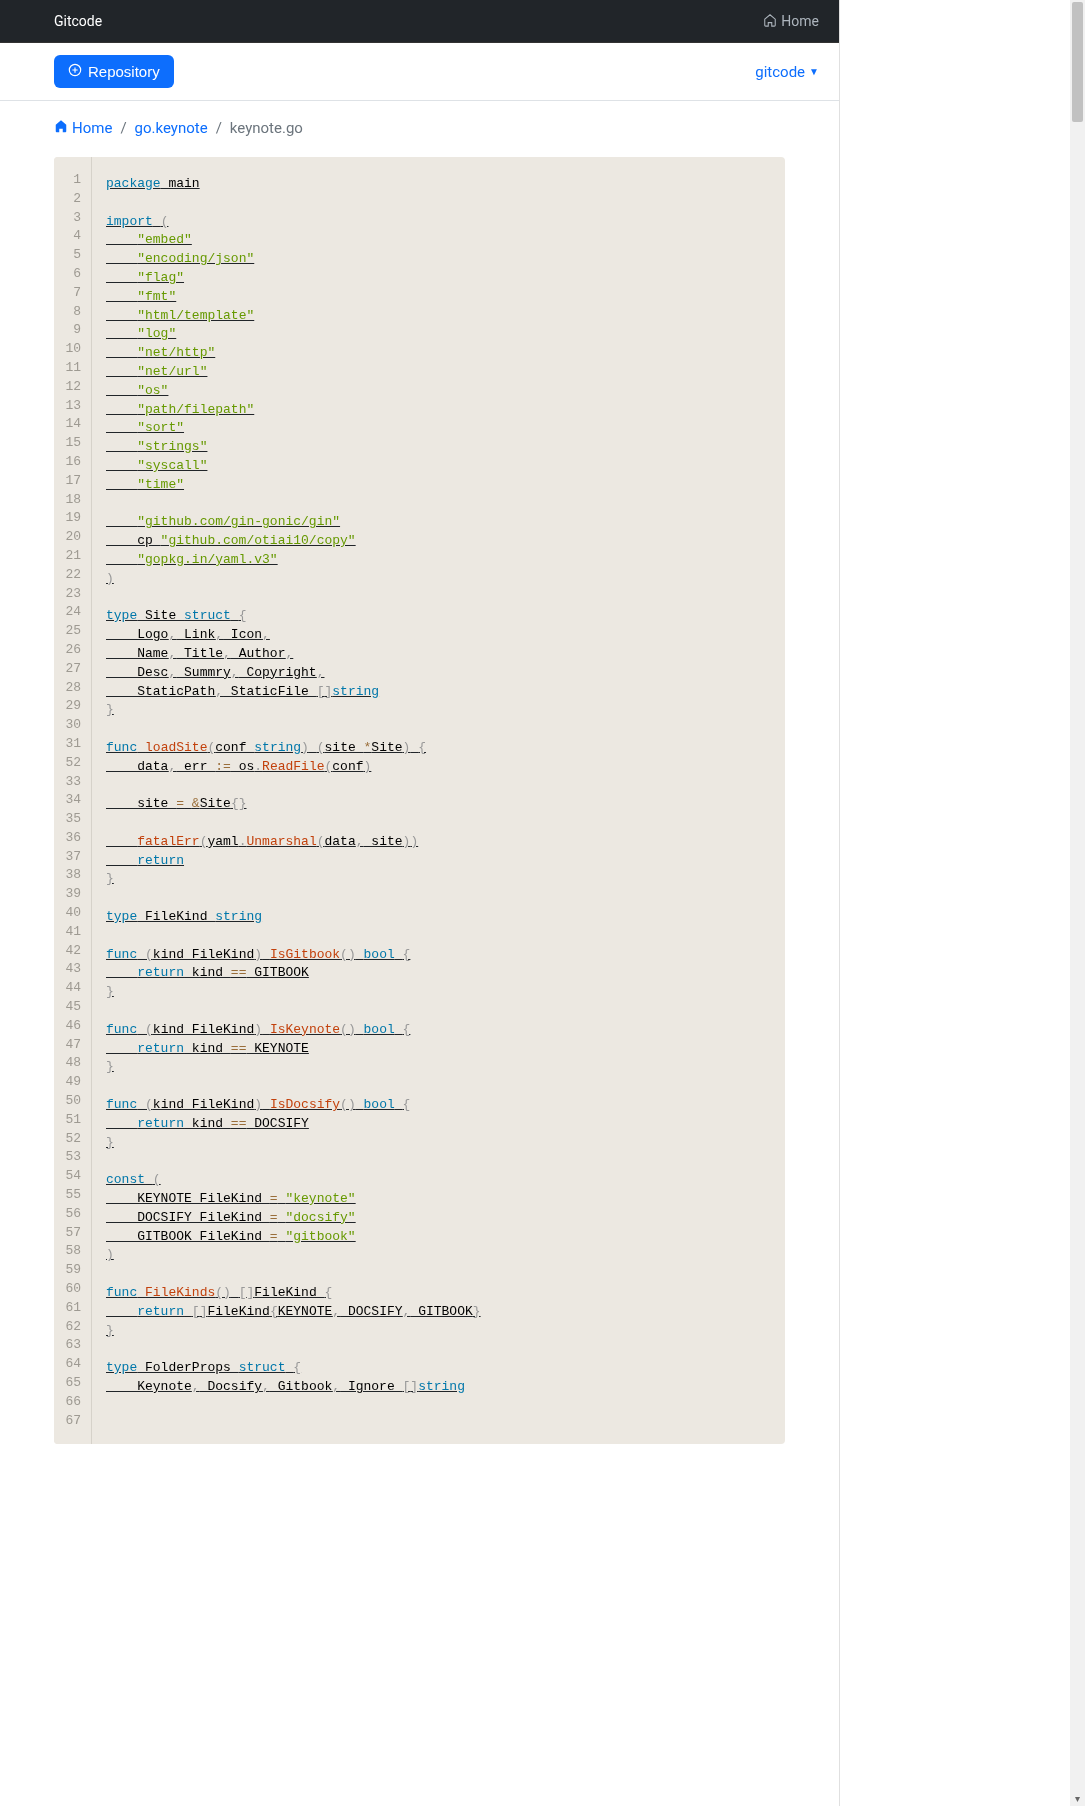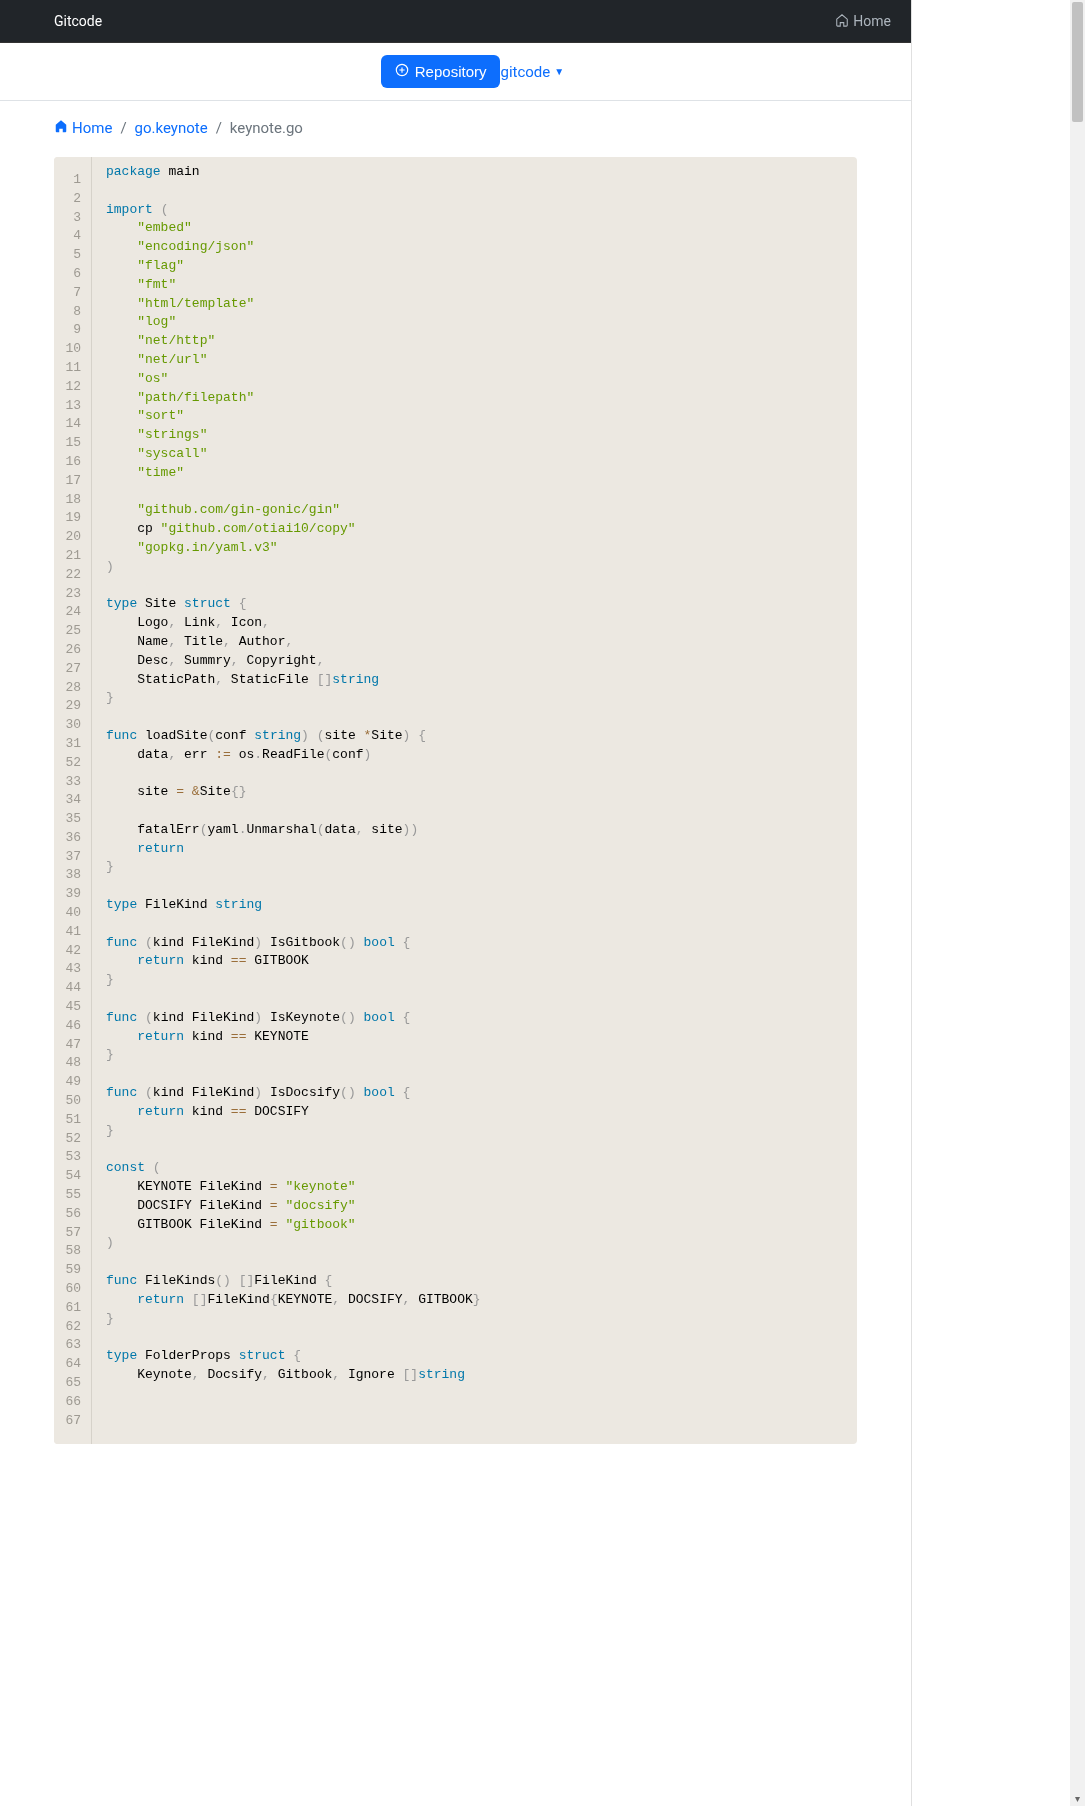--- a/index.html
+++ b/index.html
@@ -1,40 +1,40 @@
 <!DOCTYPE html>
 <html><head>
 <meta charset="utf-8">
 <style>
 * { margin: 0; padding: 0; box-sizing: border-box; }
 body { font-family: -apple-system, BlinkMacSystemFont, "Segoe UI", Roboto, sans-serif; background: #fff; color: #212529; }
-.page-wrapper { width: 912px; margin: 0; border-right: 1px solid #e0e0e0; min-height: 100vh; }
+.page-wrapper { width: 840px; margin: 0; border-right: 1px solid #e0e0e0; min-height: 100vh; }
 .navbar { background: #212529; height: 43px; display: flex; align-items: center; padding: 0 20px; justify-content: space-between; border-bottom: 1px solid #333; }
 .navbar-brand { color: #fff; font-size: 14px; text-decoration: none; padding-left: 34px; }
 .navbar-home { color: #adb5bd; font-size: 14px; text-decoration: none; display: flex; align-items: center; gap: 4px; }
 .navbar-home svg { width: 14px; height: 14px; }
-.subheader { background: #fff; padding: 12px 20px; display: flex; justify-content: center; align-items: center; border-bottom: 1px solid #dee2e6; }
+.subheader { background: #fff; padding: 12px 20px; display: flex; justify-content: space-between; align-items: center; border-bottom: 1px solid #dee2e6; }
 .repo-button { background: #0d6efd; color: #fff; border: none; border-radius: 6px; padding: 8px 14px; font-size: 15px; display: flex; align-items: center; gap: 6px; cursor: pointer; margin-left: 34px; }
 .repo-button svg { width: 14px; height: 14px; }
 .dropdown-link { color: #0d6efd; font-size: 15px; cursor: pointer; display: flex; align-items: center; gap: 4px; }
 .dropdown-link .caret { font-size: 10px; }
 .content { padding: 18px 54px; }
 .breadcrumb { display: flex; align-items: center; font-size: 15px; margin-bottom: 20px; }
 .breadcrumb a { color: #0d6efd; text-decoration: none; display: flex; align-items: center; gap: 4px; }
 .breadcrumb a svg { width: 14px; height: 14px; }
 .breadcrumb .sep { color: #6c757d; margin: 0 8px; }
 .breadcrumb .current { color: #6c757d; }
 .code-block { background: #ece8e1; border-radius: 4px; display: flex; font-family: "SFMono-Regular", Consolas, "Liberation Mono", Menlo, monospace; font-size: 13px; line-height: 1.45; overflow: hidden; }
 .gutter { background: #ece8e1; padding: 14px 0; text-align: right; color: #9e9a92; user-select: none; border-right: 1px solid #d6d2ca; min-width: 38px; }
 .gutter div { padding: 0 10px; height: 18.8px; }
-.code-lines { padding: 6px 14px; flex: 1; }
+.code-lines { padding: 18px 14px; flex: 1; text-decoration: underline; }
 .code-lines .line { height: 18.8px; white-space: pre; }
 .tok-kw { color: #0077aa; }
 .tok-str { color: #669900; }
-.tok-fn { color: #000000; }
+.tok-fn { color: #c2410c; }
 .tok-op { color: #9a6e3a; }
 .tok-paren { color: #999; }
 .tok-plain { color: #000; }
 .scrollbar-area { position: fixed; right: 0; top: 0; width: 15px; height: 100vh; background: #f1f1f1; }
 .scrollbar-thumb { position: absolute; right: 2px; top: 2px; width: 11px; height: 120px; background: #c1c1c1; border-radius: 2px; }
 .scrollbar-arrow-bottom { position: absolute; bottom: 0; right: 0; width: 15px; height: 15px; display:flex; align-items:center; justify-content:center; color:#666; font-size:10px;}
 </style>
 </head>
 <body>
 

